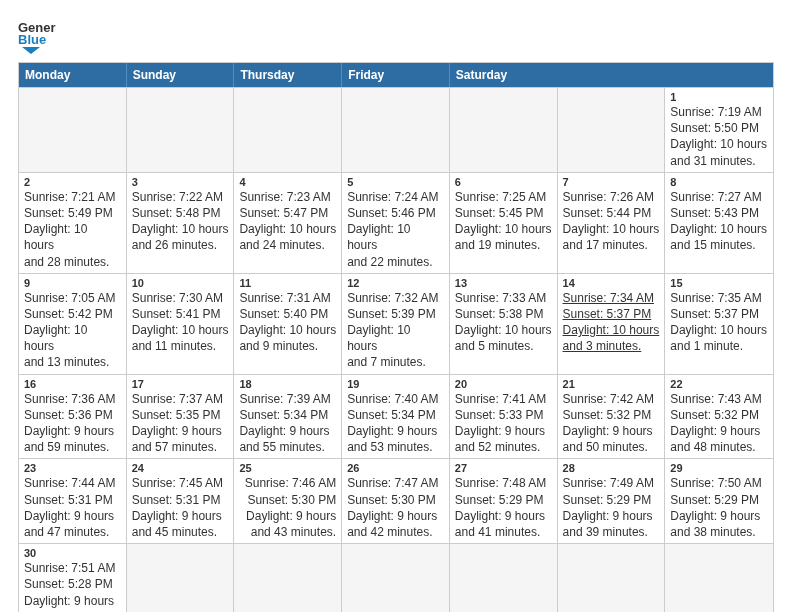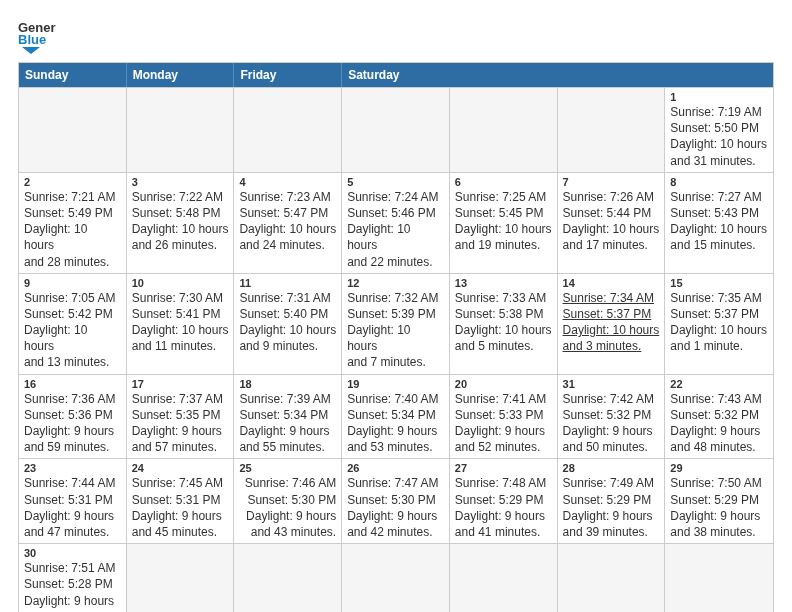--- a/index.html
+++ b/index.html
@@ -119,22 +119,23 @@
       </svg>
     </div>
     <div class="title-area">
       <div class="month-title"></div>
       <div class="location"></div>
     </div>
   </div>
 
   <div class="calendar">
     <div class="cal-header">
-    <div class="cal-header-cell">Sunday</div>
-        <div class="cal-header-cell">Monday</div>
+    <div class="cal-header-cell">Monday</div>
+        <div class="cal-header-cell">Sunday</div>
+        <div class="cal-header-cell">Thursday</div>
         <div class="cal-header-cell">Friday</div>
         <div class="cal-header-cell">Saturday</div>
       </div>
     <div class="cal-body">
     <div class="cal-row">
           <div class="cal-cell empty"></div>
           <div class="cal-cell empty"></div>
           <div class="cal-cell empty"></div>
           <div class="cal-cell empty"></div>
           <div class="cal-cell empty"></div>
@@ -279,21 +280,21 @@
 and 53 minutes.</div>
           </div>
           <div class="cal-cell">
             <span class="day-num">20</span>
             <div class="sun-info" style="white-space: pre-line;">Sunrise: 7:41 AM
 Sunset: 5:33 PM
 Daylight: 9 hours
 and 52 minutes.</div>
           </div>
           <div class="cal-cell">
-            <span class="day-num">31</span>
+            <span class="day-num">21</span>
             <div class="sun-info" style="white-space: pre-line;">Sunrise: 7:42 AM
 Sunset: 5:32 PM
 Daylight: 9 hours
 and 50 minutes.</div>
           </div>
           <div class="cal-cell">
             <span class="day-num">22</span>
             <div class="sun-info" style="white-space: pre-line;">Sunrise: 7:43 AM
 Sunset: 5:32 PM
 Daylight: 9 hours

